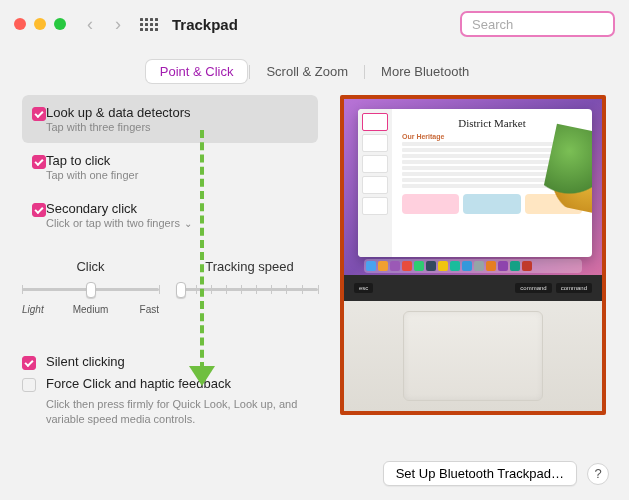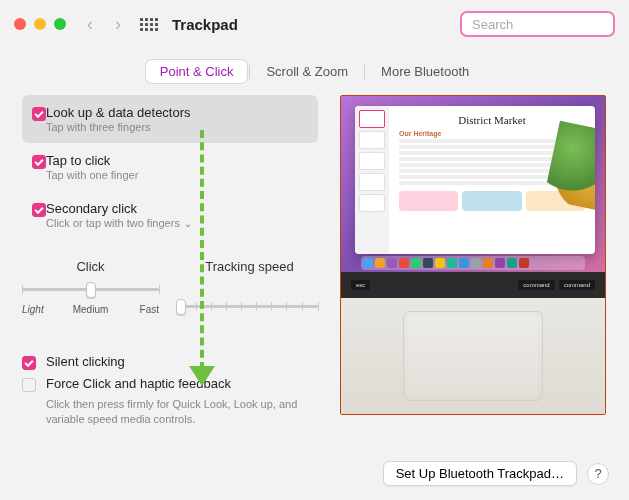--- a/index.html
+++ b/index.html
@@ -138,21 +138,21 @@
   .slider-labels.three span:last-child{ text-align: right;}
 
   
   .bottom-opts { margin-top: 36px; }
   .bottom-opts .row { display: flex; align-items: flex-start; gap: 10px; padding: 3px 0; }
   .help-text { font-size: 11px; color: #888; margin-left: 24px; margin-top: 2px; line-height: 1.35; }
 
   
   .preview {
     width: 266px; height: 320px;
-    border: 1px solid #c2410c;
+    border: 4px solid #c2410c;
     background: #eceae5;
     border-radius: 2px;
     overflow: hidden;
     display: flex; flex-direction: column;
   }
   .screen {
     flex: 0 0 176px;
     background: linear-gradient(145deg,#b873d6 0%, #7d4fb0 50%, #d46fa3 100%);
     position: relative; padding: 10px;
   }
@@ -316,21 +316,21 @@
               <div class="knob" style="left:calc(50% - 5px)"></div>
             </div>
           </div>
           <div class="slider-labels three">
             <span>Light</span>
             <span>Medium</span>
             <span>Fast</span>
           </div>
         </div>
 
-        <div class="slider-group" style="width:140px;justify-content:space-between;">
+        <div class="slider-group" style="width:140px;">
           <div class="slider-title">Tracking speed</div>
           <div class="track">
             <div class="bar">
               <div class="tick" style="left:0%"></div>
                 <div class="tick" style="left:11%"></div>
               <div class="tick" style="left:22%"></div>
                 <div class="tick" style="left:33%"></div>
               <div class="tick" style="left:44%"></div>
                 <div class="tick" style="left:55%"></div>
               <div class="tick" style="left:66%"></div>

